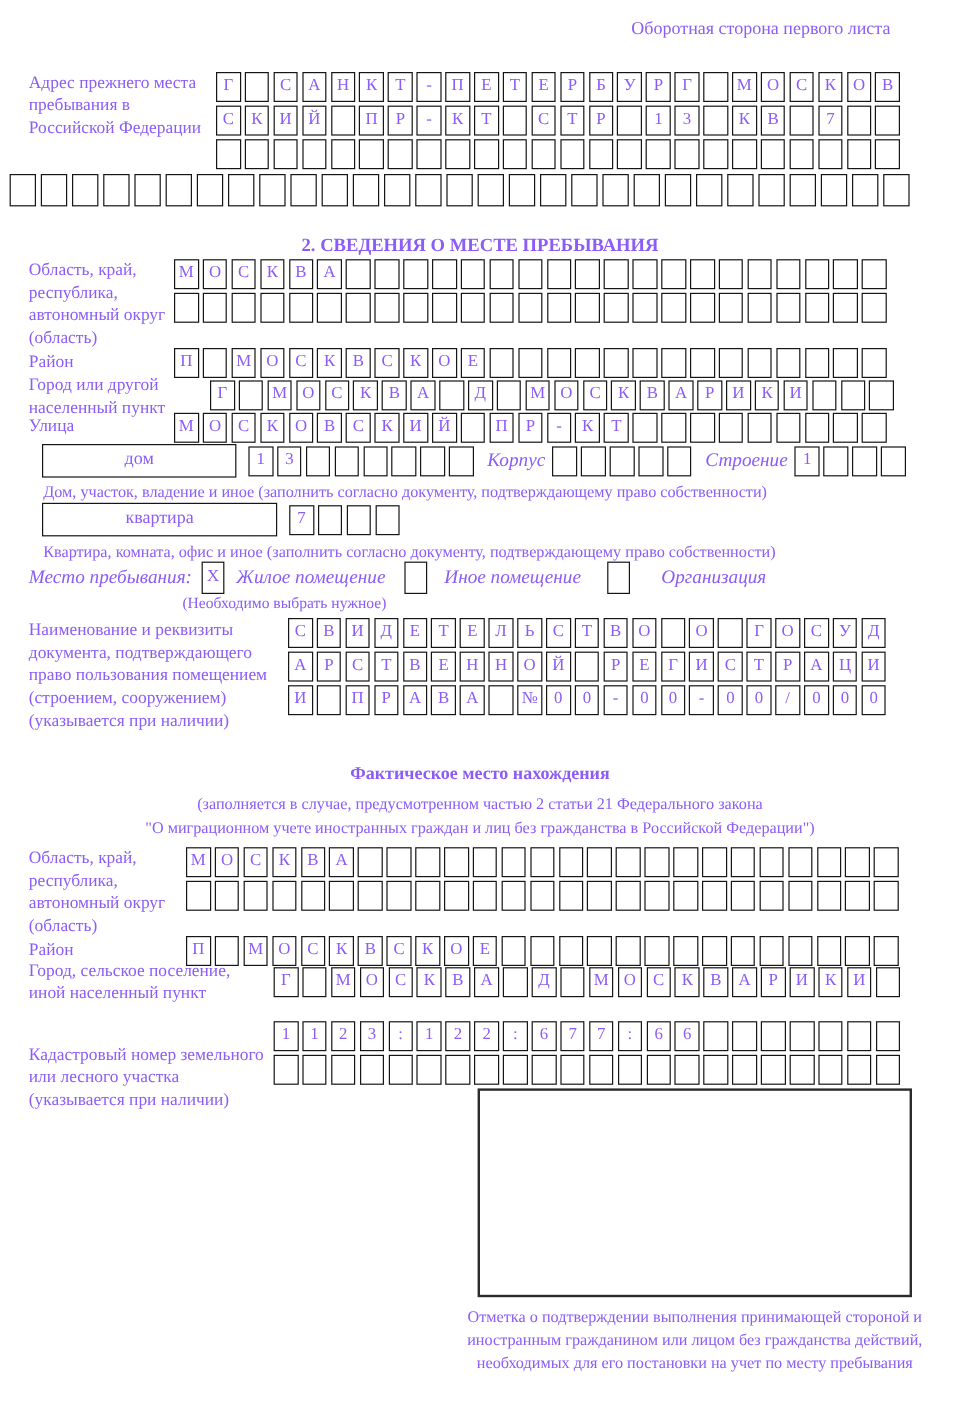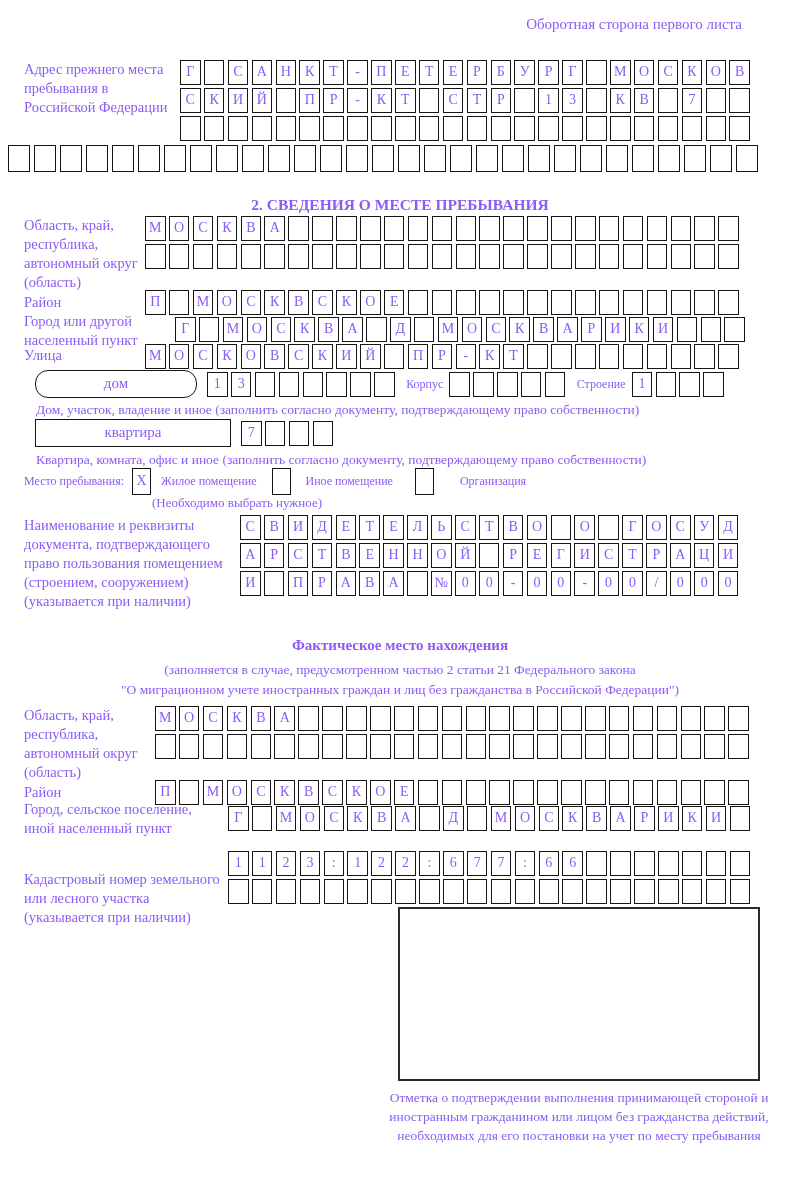--- a/index.html
+++ b/index.html
@@ -12,40 +12,40 @@
   .bold{font-weight:bold;}
   .cells{position:absolute;white-space:nowrap;}
   .cell{display:inline-block;box-sizing:border-box;width:20.5px;height:25px;border:1.6px solid #151515;
         margin-right:3.4px;text-align:center;font-size:14px;line-height:21px;vertical-align:top;background:#fff;}
   .wide .cell{width:22px;height:27px;margin-right:4px;line-height:23px;}
   .flexrow{position:absolute;display:flex;align-items:center;}
   .big-box{box-sizing:border-box;border:1.6px solid #151515;height:28px;text-align:center;
            font-size:15px;line-height:25px;background:#fff;}
   .chk{display:inline-block;box-sizing:border-box;width:19px;height:27px;border:1.6px solid #151515;
        text-align:center;font-size:14px;line-height:24px;vertical-align:middle;background:#fff;}
-  .inline-lbl{font-size:12px;}
+  .inline-lbl{font-size:16px;font-style:italic;}
   .stamp{box-sizing:border-box;border:2px solid #2b2b2b;background:#fff;}
 
   
   .header-note{top:16px;right:58px;font-size:15px;}
   .addr-label{top:60px;left:24px;width:150px;}
   .addr-r1{top:60px;left:180px;} .addr-r2{top:88px;left:180px;} .addr-r3{top:116px;left:180px;}
   .addr-r4{top:145px;left:8px;}
   .addr-note{top:176px;}
   .sec2-title{top:196px;font-size:15.5px;}
   .region-label{top:216px;left:24px;width:128px;}
   .region-r1{top:216px;left:145px;} .region-r2{top:244px;left:145px;}
   .district-label{top:293px;left:24px;}
   .district-row{top:290px;left:145px;}
   .city-label{top:312px;left:24px;width:150px;}
   .city-row{top:317px;left:175px;}
   .street-label{top:346px;left:24px;}
   .street-row{top:344px;left:145px;}
   .house-row{top:370px;left:35px;}
-  .dom-box{width:162px;border-radius:13px;}
+  .dom-box{width:162px;}
   .house-cells{margin-left:10px;}
   .korpus-label{margin:0 6px 0 8px;}
   .stroenie-label{margin:0 6px 0 8px;}
   .house-caption{top:401px;left:36px;}
   .kvartira-row{top:419px;left:35px;}
   .kvartira-box{width:196px;}
   .kvartira-cells{margin-left:10px;}
   .kvartira-caption{top:451px;left:36px;}
   .place-row{top:468px;left:24px;}
   .place-note{top:495px;left:152px;font-size:13px;}

